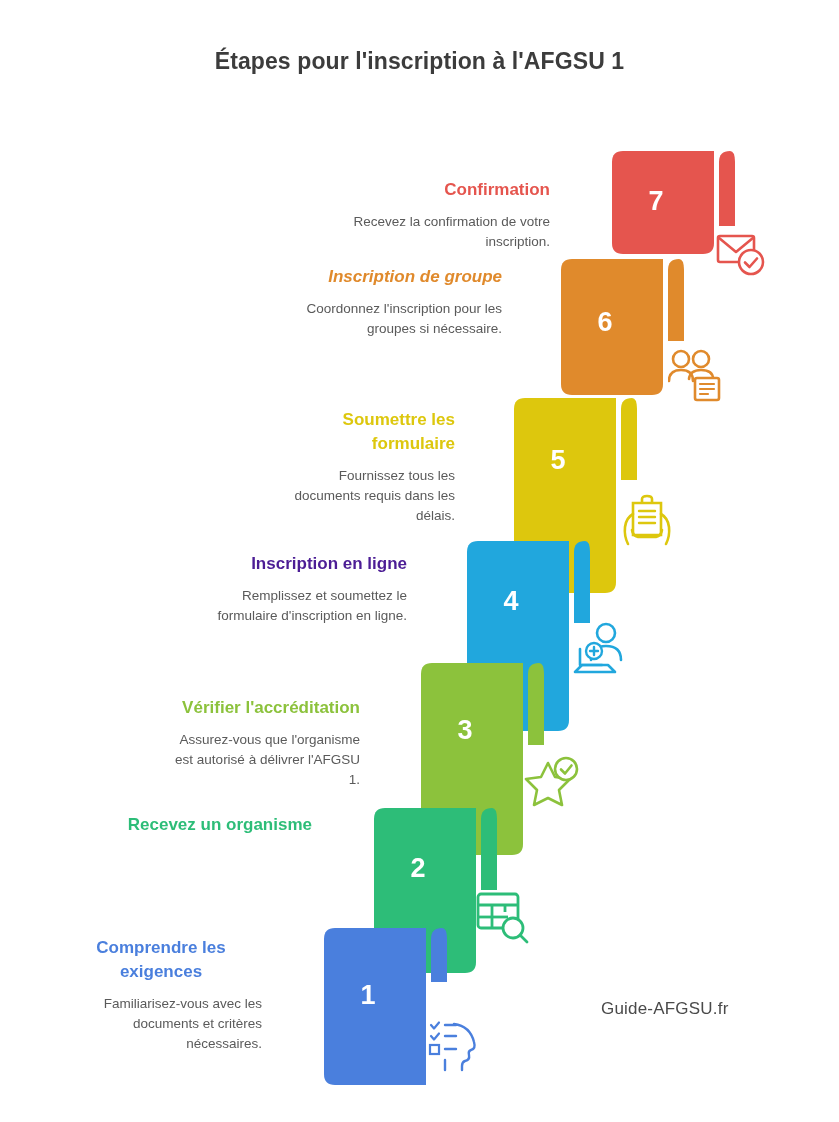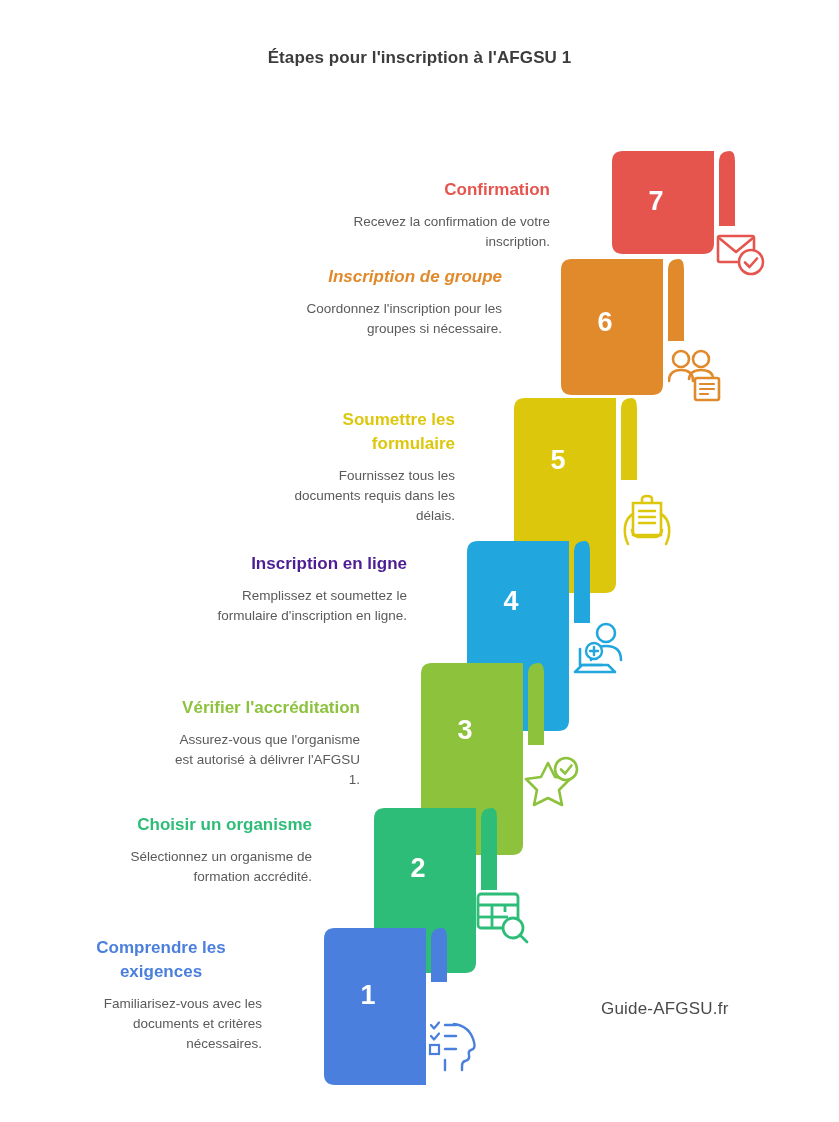--- a/index.html
+++ b/index.html
@@ -17,21 +17,21 @@
     height: 1122px;
     background: #ffffff;
     overflow: hidden;
   }
   #page-title {
     position: absolute;
     left: 0;
     top: 48px;
     width: 839px;
     text-align: center;
-    font-size: 17px;
+    font-size: 23px;
     font-weight: bold;
     color: #3c3c3c;
     letter-spacing: 0.1px;
   }
   
   .step {
     position: absolute;
   }
   .step-text {
     position: absolute;
@@ -202,22 +202,21 @@
       <svg width="56" height="54" viewBox="0 0 56 54">
         <path d="M20 5 L27 19 L42 21 L31 32 L34 47 L20 40 L6 47 L9 32 L-2 21 L13 19 Z" transform="translate(4,2)" fill="none" stroke="#8cc23c" stroke-width="2.6" stroke-linejoin="round"></path>
         <circle cx="42" cy="13" r="11" fill="#ffffff" stroke="#8cc23c" stroke-width="2.6"></circle>
         <path d="M37 13.5 L41 17.5 L47.5 9.5" fill="none" stroke="#8cc23c" stroke-width="2.6" stroke-linecap="round" stroke-linejoin="round"></path>
       </svg>
     </div>
   </div>
 
   <div class="step">
     <div class="step-text" style="left:100px; top:813px; width:212px;">
-      <p class="step-title" style="color:#2dbd78;">Choisir un organisme</p>
-      <p class="step-desc">Sélectionnez un organisme de formation accrédité.</p>
+      <p class="step-title" style="color:#2dbd78;">Recevez un organisme</p>
     </div>
     <div class="card" style="left:363px; top:805px;">
       <svg width="134" height="175" viewBox="0 0 134 175" aria-hidden="true">
         <path d="M11 14 Q11 3 22 3 L113 3 L113 157 Q113 168 102 168 L22 168 Q11 168 11 157 Z" fill="#2dbd78"></path>
         <path d="M118 14 Q118 3 129 3 Q134 3 134 14 L134 85 L118 85 Z" fill="#2dbd78"></path>
       </svg>
       <div class="card-number" style="left:0; top:50px; width:110px;">2</div>
     </div>
     <div class="step-icon" style="left:474px; top:888px;">
       <svg width="56" height="56" viewBox="0 0 56 56">

